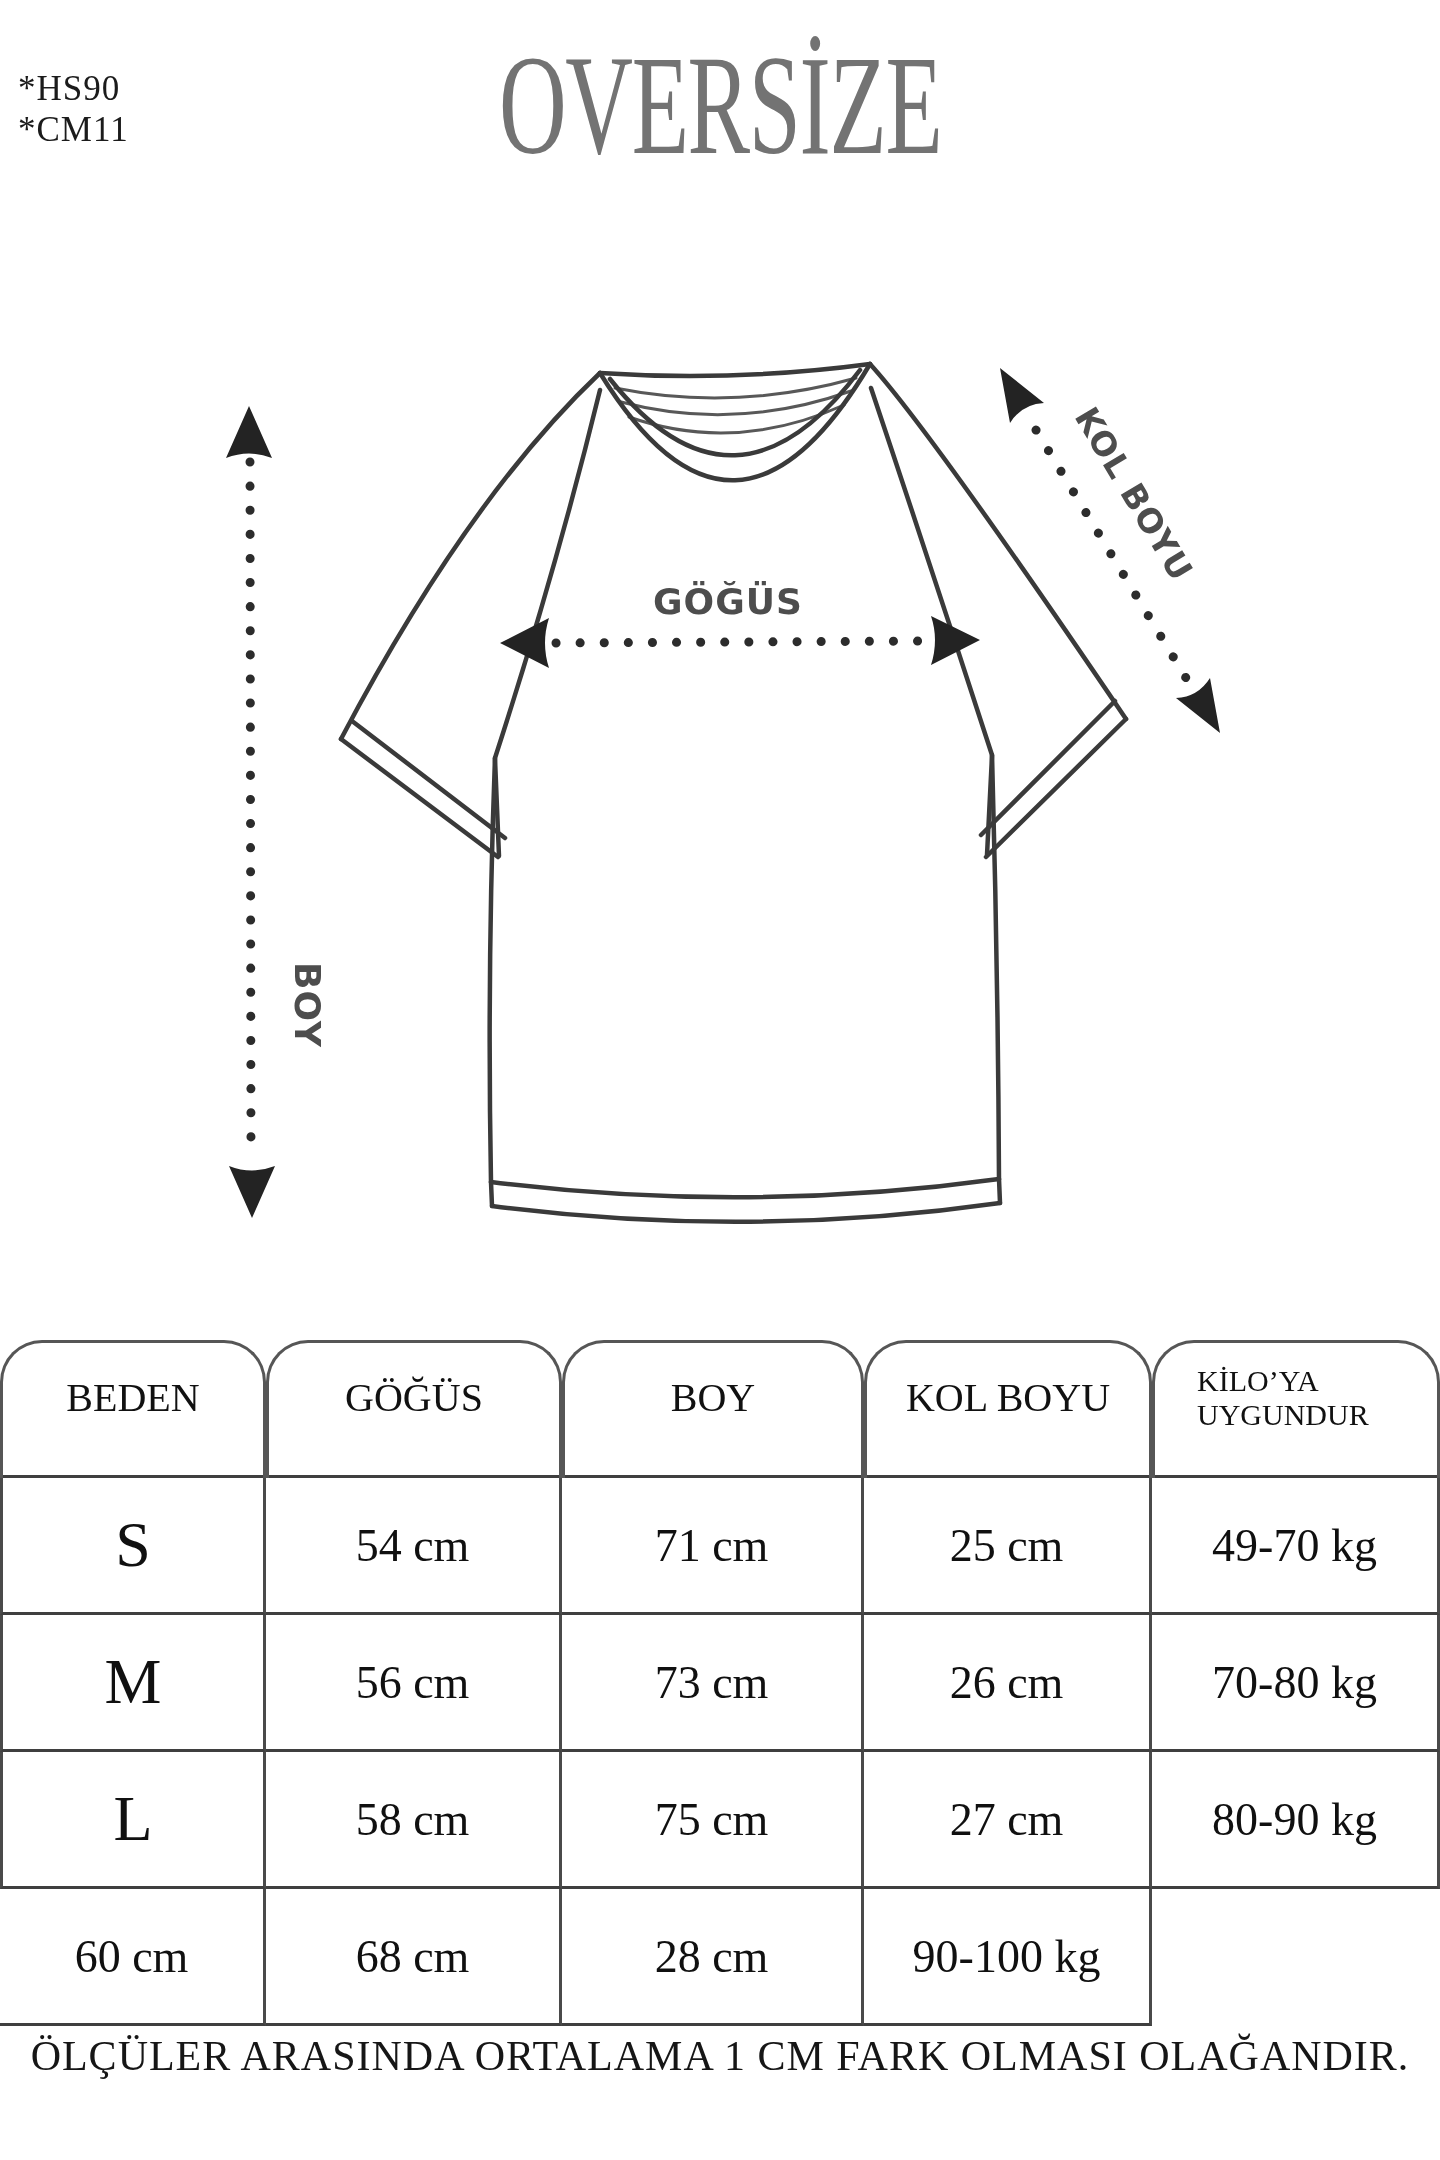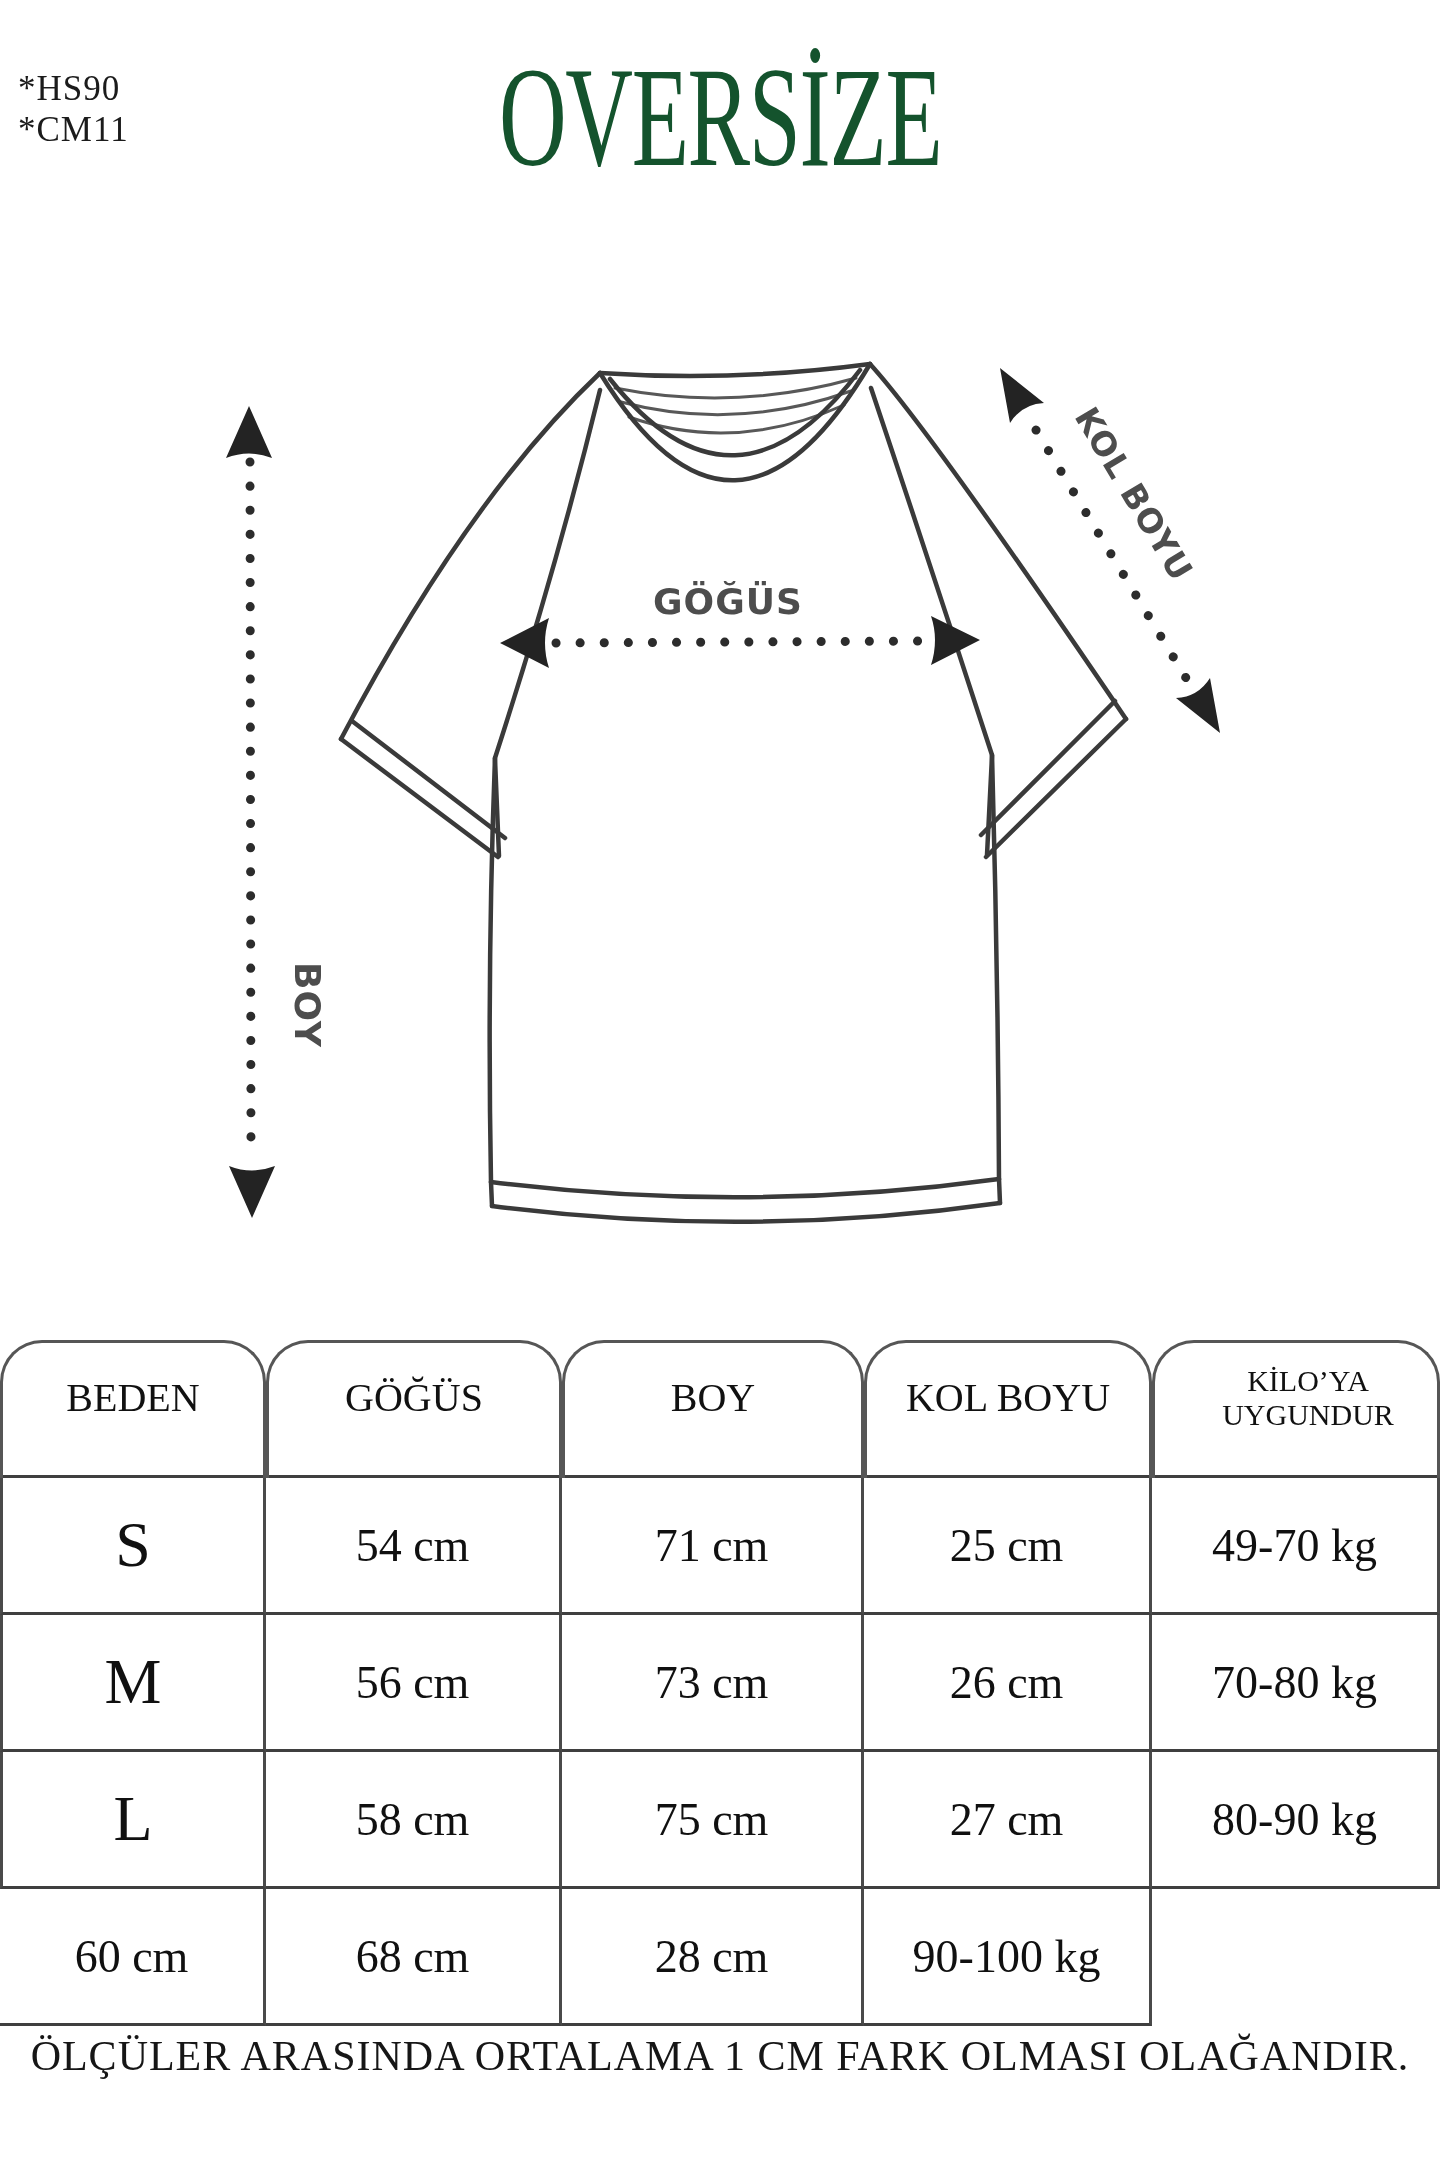--- a/index.html
+++ b/index.html
@@ -13,24 +13,24 @@
     margin:0 auto;
   }
   
   .codes{
     position:absolute;left:18px;top:68px;
     font-size:35px;line-height:41px;letter-spacing:1px;
     color:#1b1b1b;
   }
   
   .title{
-    position:absolute;left:0;right:0;top:30px;margin:12px;
+    position:absolute;left:0;right:0;top:30px;margin:0;
     text-align:center;font-weight:normal;
     font-size:142px;line-height:150px;letter-spacing:-2px;
-    color:#14532d;
+    color:#737373;
   }
   .title-inner{display:inline-block;transform:scaleX(.66);transform-origin:center;}
   
   .diagram{position:absolute;left:0;top:0;width:1440px;height:1310px;}
   .shirt{stroke:#3a3a3a;stroke-width:4.5;fill:none;stroke-linecap:round;stroke-linejoin:round;}
   .rib{stroke:#585858;stroke-width:3;fill:none;stroke-linecap:round;}
   .dots{stroke:#2c2c2c;stroke-width:9;fill:none;stroke-linecap:round;stroke-dasharray:0.1 24;}
   .ah{fill:#232323;stroke:none;}
   .dlabel{
     font-family:"DejaVu Sans","Liberation Sans",sans-serif;
@@ -38,21 +38,21 @@
   }
   .dlabel.small{font-size:33px;}
   
   .size-table{position:absolute;left:0;top:1340px;width:1440px;}
   .thead{display:flex;height:138px;border-bottom:3px solid #3f3f3f;box-sizing:border-box;}
   .th{
     box-sizing:border-box;height:138px;
     border:3px solid #565656;border-bottom:none;
     border-radius:42px 42px 0 0;
     display:flex;align-items:center;justify-content:center;
-    text-align:center;font-size:40px;color:#111;
+    text-align:left;font-size:40px;color:#111;
     padding-bottom:26px;
   }
   .th.c4{font-size:30px;line-height:34px;padding-left:42px;padding-right:18px;}
   .c0{width:266px;}.c1{width:296px;}.c2{width:302px;}.c3{width:288px;}.c4{width:288px;}
   .tbody{display:grid;grid-template-columns:266px 296px 302px 288px 288px;grid-auto-rows:137px;}
   .td{
     box-sizing:border-box;
     border-bottom:3px solid #3f3f3f;border-right:3px solid #4a4a4a;
     display:flex;align-items:center;justify-content:center;
     font-size:46px;color:#101010;

